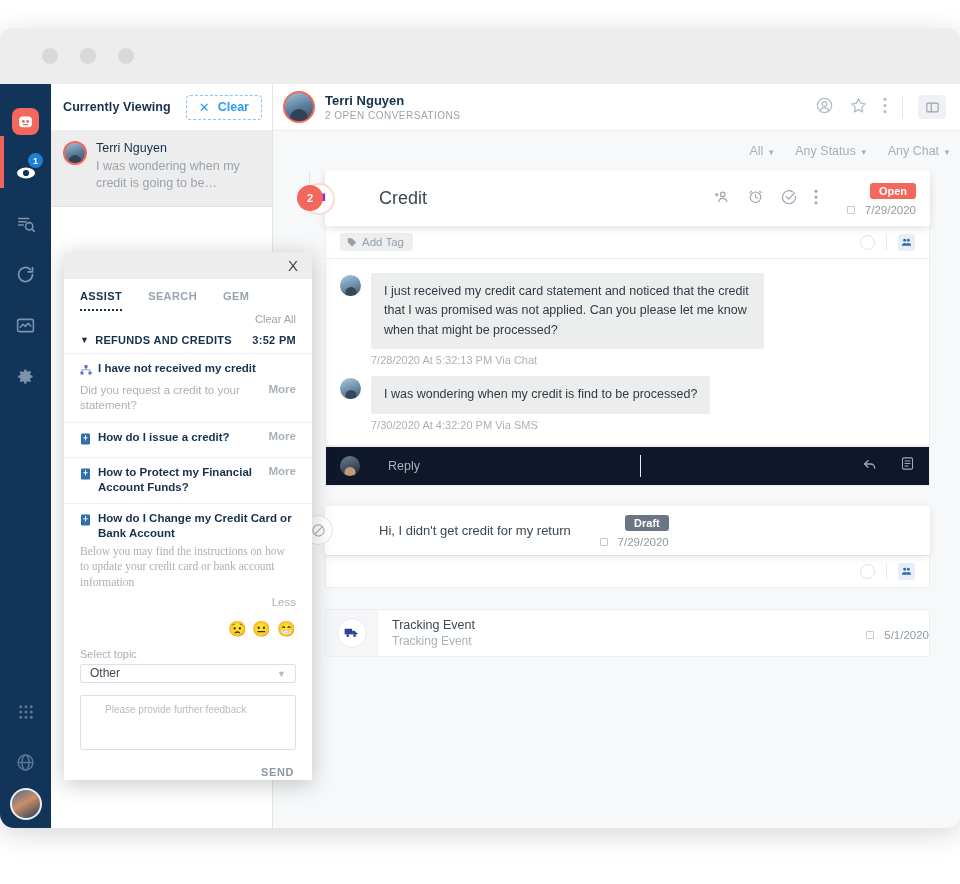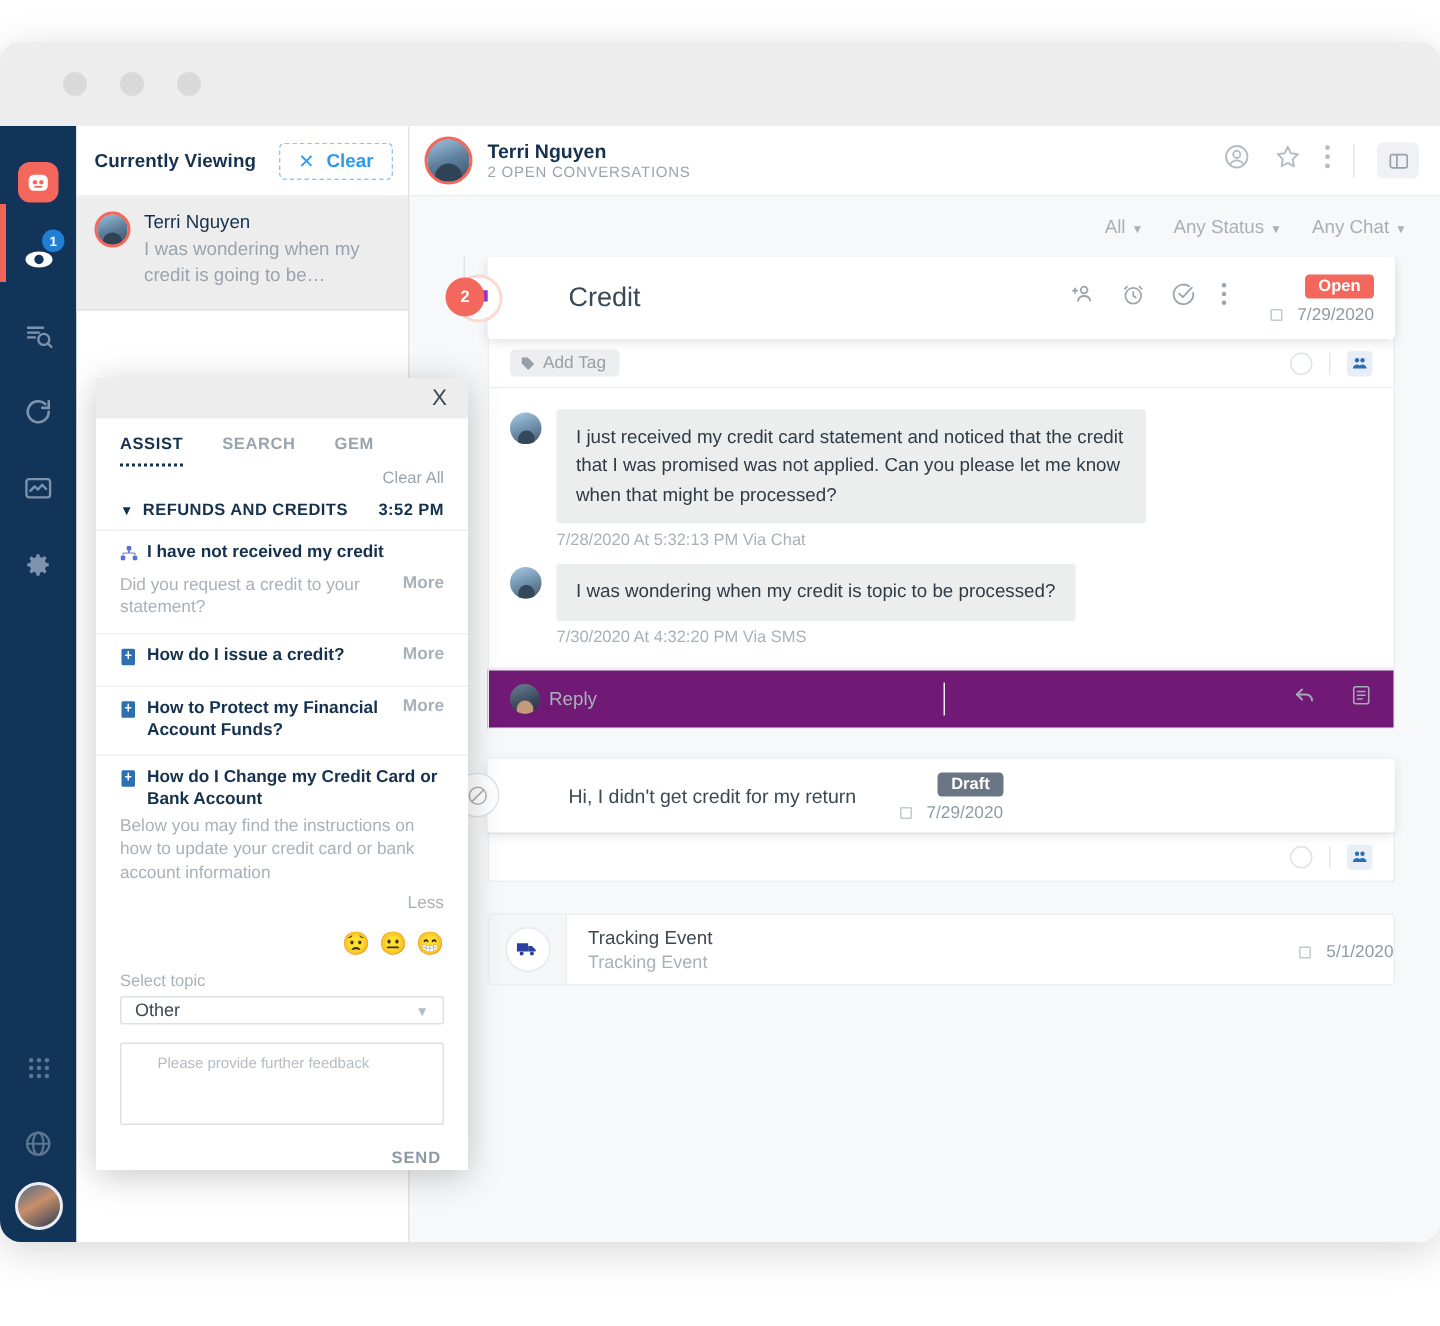--- a/index.html
+++ b/index.html
@@ -115,21 +115,21 @@
   #head-actions{ margin-left:auto; display:flex; align-items:center; gap:15px; color:#b4bcc4;}
   .vsep{ width:1px; height:22px; background:#e3e6e9; }
   .panel-toggle{
     width:28px;height:24px;border-radius:4px;background:#eff1f4;
     display:flex;align-items:center;justify-content:center; color:#98a2ac;
   }
 
   
   #filter-row{
     height:40px; display:flex; align-items:center; justify-content:flex-end;
-    gap:20px; padding-right:22px; font-size:12.5px; color:#a8b0b8;text-align:right;
+    gap:20px; padding-right:9px; font-size:12.5px; color:#a8b0b8;text-align:right;
   }
   .filter{ display:flex; align-items:center; gap:4px; cursor:pointer;}
   .caret{ font-size:8px; position:relative; top:1px;}
 
   
   #stream{ position:relative; flex:1 1 auto; padding:0 30px 0 52px; overflow:hidden;}
   .rail-line{ position:absolute; left:36px; top:-12px; width:1px; height:36px; background:#e1e4e7; }
   .count-badge{
     position:absolute; left:24px; top:14px; width:26px;height:26px;border-radius:50%;
     background:#f4675c; color:#fff; font-size:11px; font-weight:bold;
@@ -181,22 +181,22 @@
     content:""; position:absolute; left:50%; top:57%; width:11px;height:11px;
     transform:translateX(-50%); border-radius:50% 50% 0 0; background:#34485c;
   }
   .bubble{
     background:#eceded; color:#2f3b45; font-size:12.5px; line-height:1.55;
     padding:9px 13px; border-radius:2px; max-width:393px;
   }
   .msg-meta{ font-size:11px; color:#a9b1b8; margin:5px 0 10px 31px;}
 
   .reply-bar{
-    background:#701a75; border:1px solid #eceef0; border-top:1px solid #eef0f2;
-    height:40px; display:flex; align-items:center; padding:0 14px; gap:6px;
+    background:#0f172a; border:1px solid #eceef0; border-top:1px solid #eef0f2;
+    height:40px; display:flex; align-items:center; padding:0 14px; gap:28px;
   }
   .reply-av{
     width:20px;height:20px;border-radius:50%;flex:0 0 20px; overflow:hidden; position:relative;
     background:linear-gradient(160deg,#6b7f93 0%,#3a4a5c 60%,#232f3d 100%);
   }
   .reply-av::after{
     content:""; position:absolute; left:50%; top:58%; width:11px;height:11px;
     transform:translateX(-50%); border-radius:50% 50% 0 0; background:#c39b7a;
   }
   .reply-ph{ font-size:12.5px; color:#a9b1b8;}
@@ -520,21 +520,21 @@
 
           <div class="msg-area">
             <div class="msg-row">
               <span class="msg-av"></span>
               <span class="bubble">I just received my credit card statement and noticed that the credit that I was promised was not applied. Can you please let me know when that might be processed?</span>
             </div>
             <div class="msg-meta">7/28/2020 At 5:32:13 PM Via Chat</div>
 
             <div class="msg-row">
               <span class="msg-av"></span>
-              <span class="bubble">I was wondering when my credit is topic to be processed?</span>
+              <span class="bubble">I was wondering when my credit is find to be processed?</span>
             </div>
             <div class="msg-meta">7/30/2020 At 4:32:20 PM Via SMS</div>
           </div>
 
           <div class="reply-bar">
             <span class="reply-av"></span>
             <span class="reply-ph">Reply</span>
             <span class="reply-sep"></span>
             <span class="reply-ic">
               <span>
@@ -677,21 +677,21 @@
     <div class="aitem">
       <div class="aitem-head">
         <span class="ai-ic">
           <svg width="11" height="12" viewBox="0 0 20 24" fill="#2e6fb0">
               <rect x="1" y="1" width="18" height="22" rx="2"></rect>
               <path d="M10 5v9M6.5 9.5h7" stroke="#fff" stroke-width="2" stroke-linecap="round"></path>
             </svg>
         </span>
         <span class="aitem-title">How do I Change my Credit Card or Bank Account</span>
       </div>
-      <div class="aitem-desc" style="margin-top:3px;">Below you may find the instructions on how to update your credit card or bank account information</div>
+      <div class="aitem-desc" style="margin-top:3px;font-family:Liberation Serif, serif;">Below you may find the instructions on how to update your credit card or bank account information</div>
       <div class="less-lnk">Less</div>
     </div>
 
     <div class="emoji-row">
       <span class="emoji">😟</span>
       <span class="emoji">😐</span>
       <span class="emoji">😁</span>
     </div>
 
     <div class="sel-label">Select topic</div>

